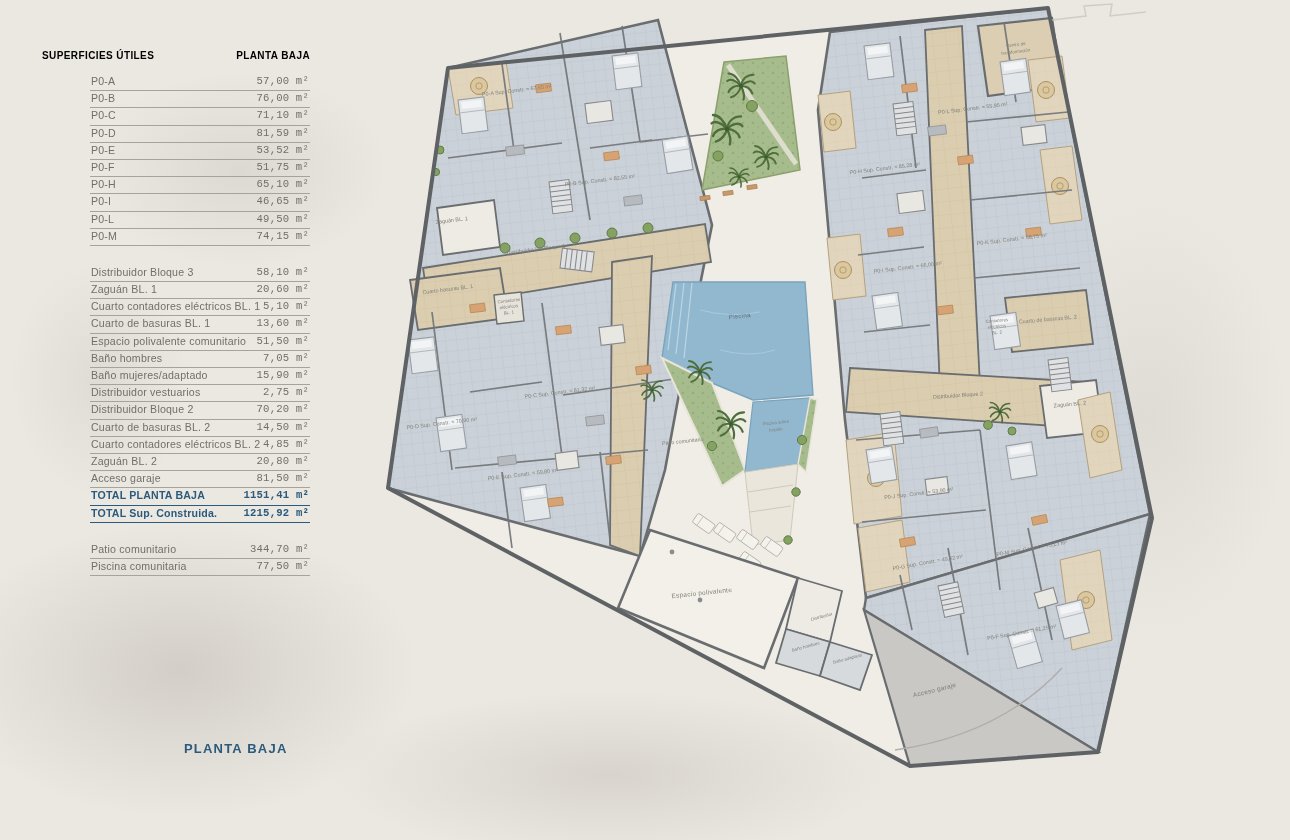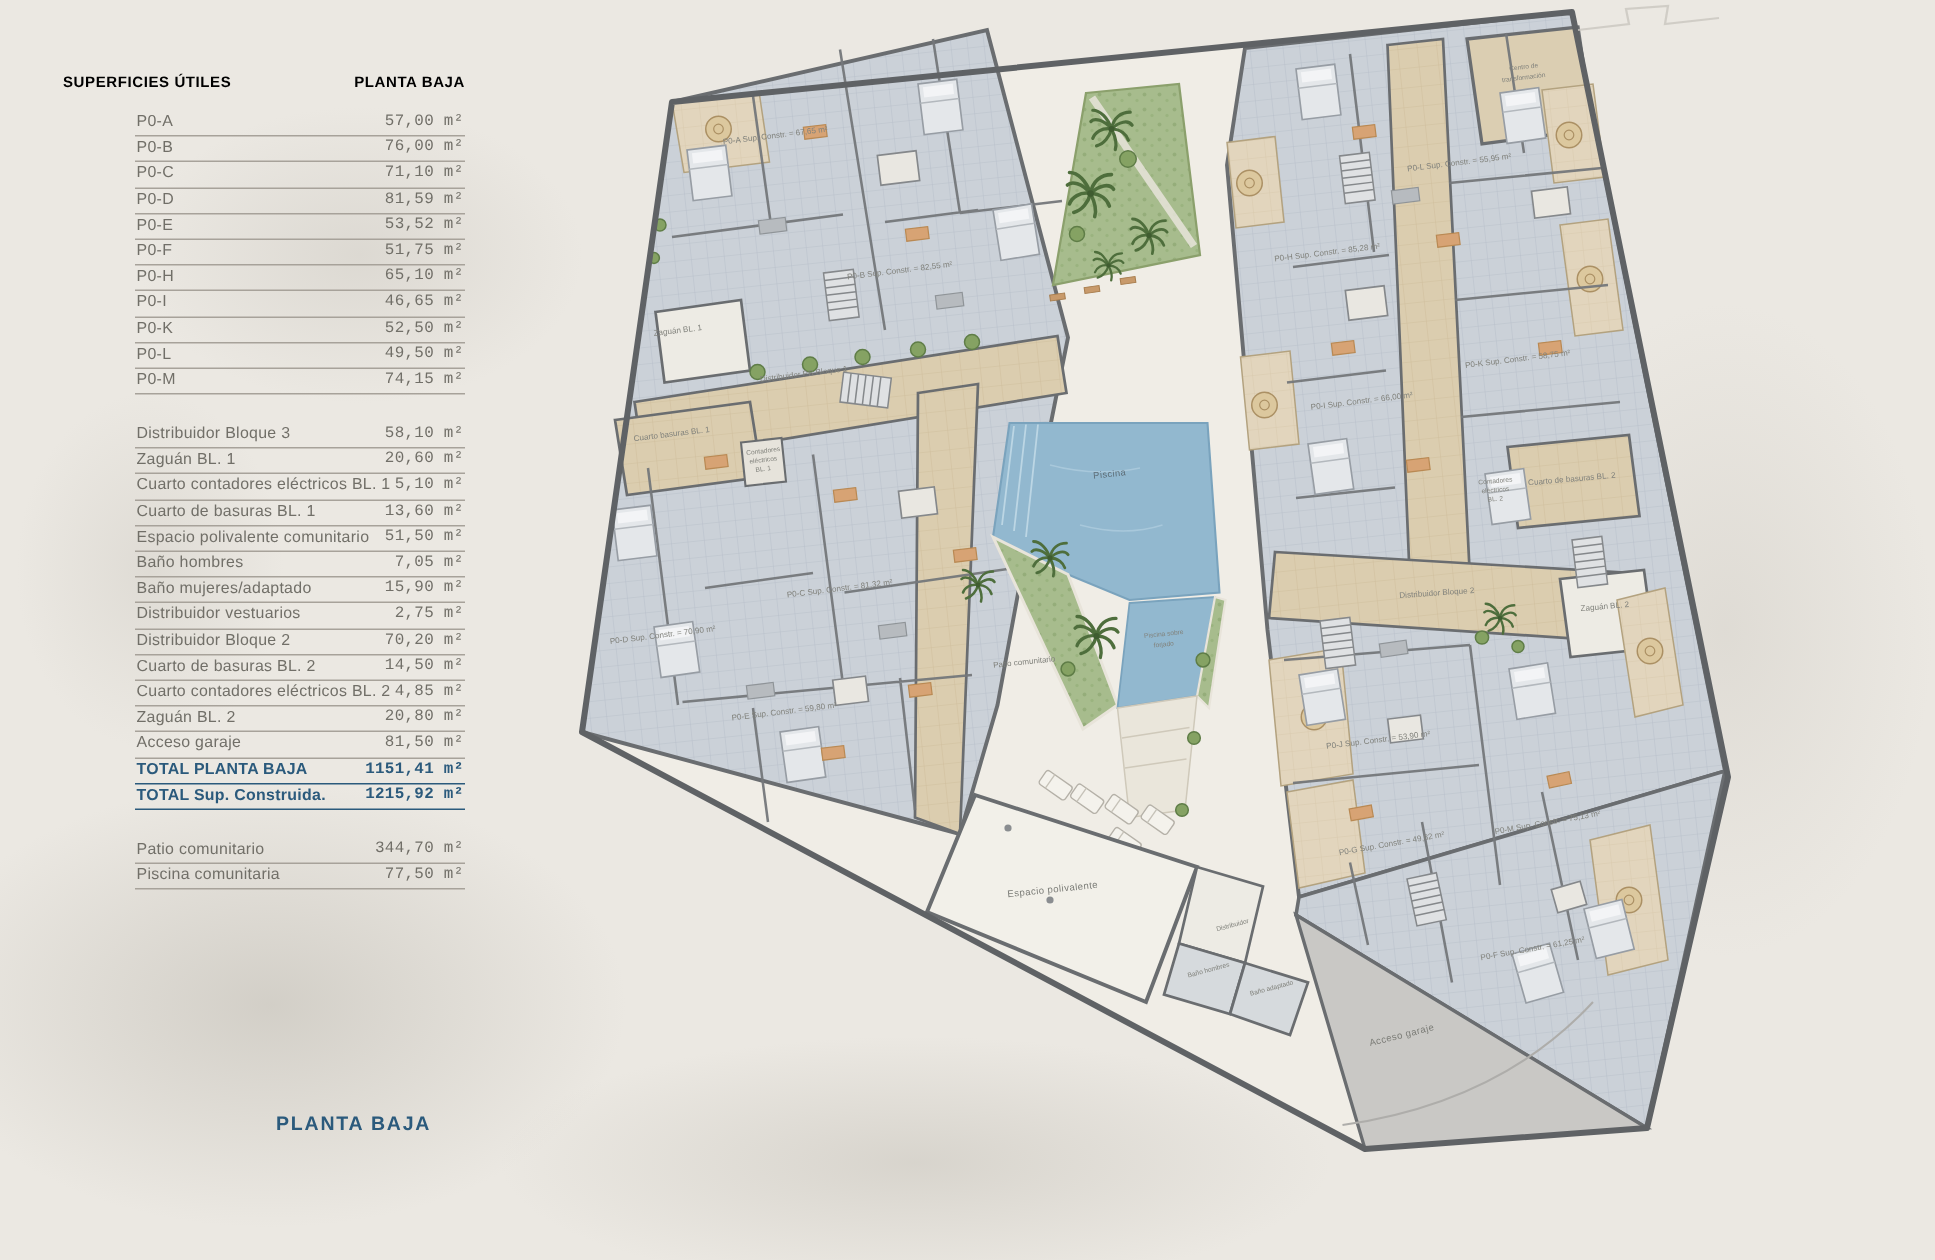--- a/index.html
+++ b/index.html
@@ -357,24 +357,20 @@
         <span class="l">P0-H</span>
         <span class="v">65,10 m²</span>
       </div>
 
       <div class="srow">
         <span class="l">P0-I</span>
         <span class="v">46,65 m²</span>
       </div>
 
 
-      <div class="srow">
-        <span class="l">P0-K</span>
-        <span class="v">52,50 m²</span>
-      </div>
 
       <div class="srow">
         <span class="l">P0-L</span>
         <span class="v">49,50 m²</span>
       </div>
 
       <div class="srow">
         <span class="l">P0-M</span>
         <span class="v">74,15 m²</span>
       </div>

